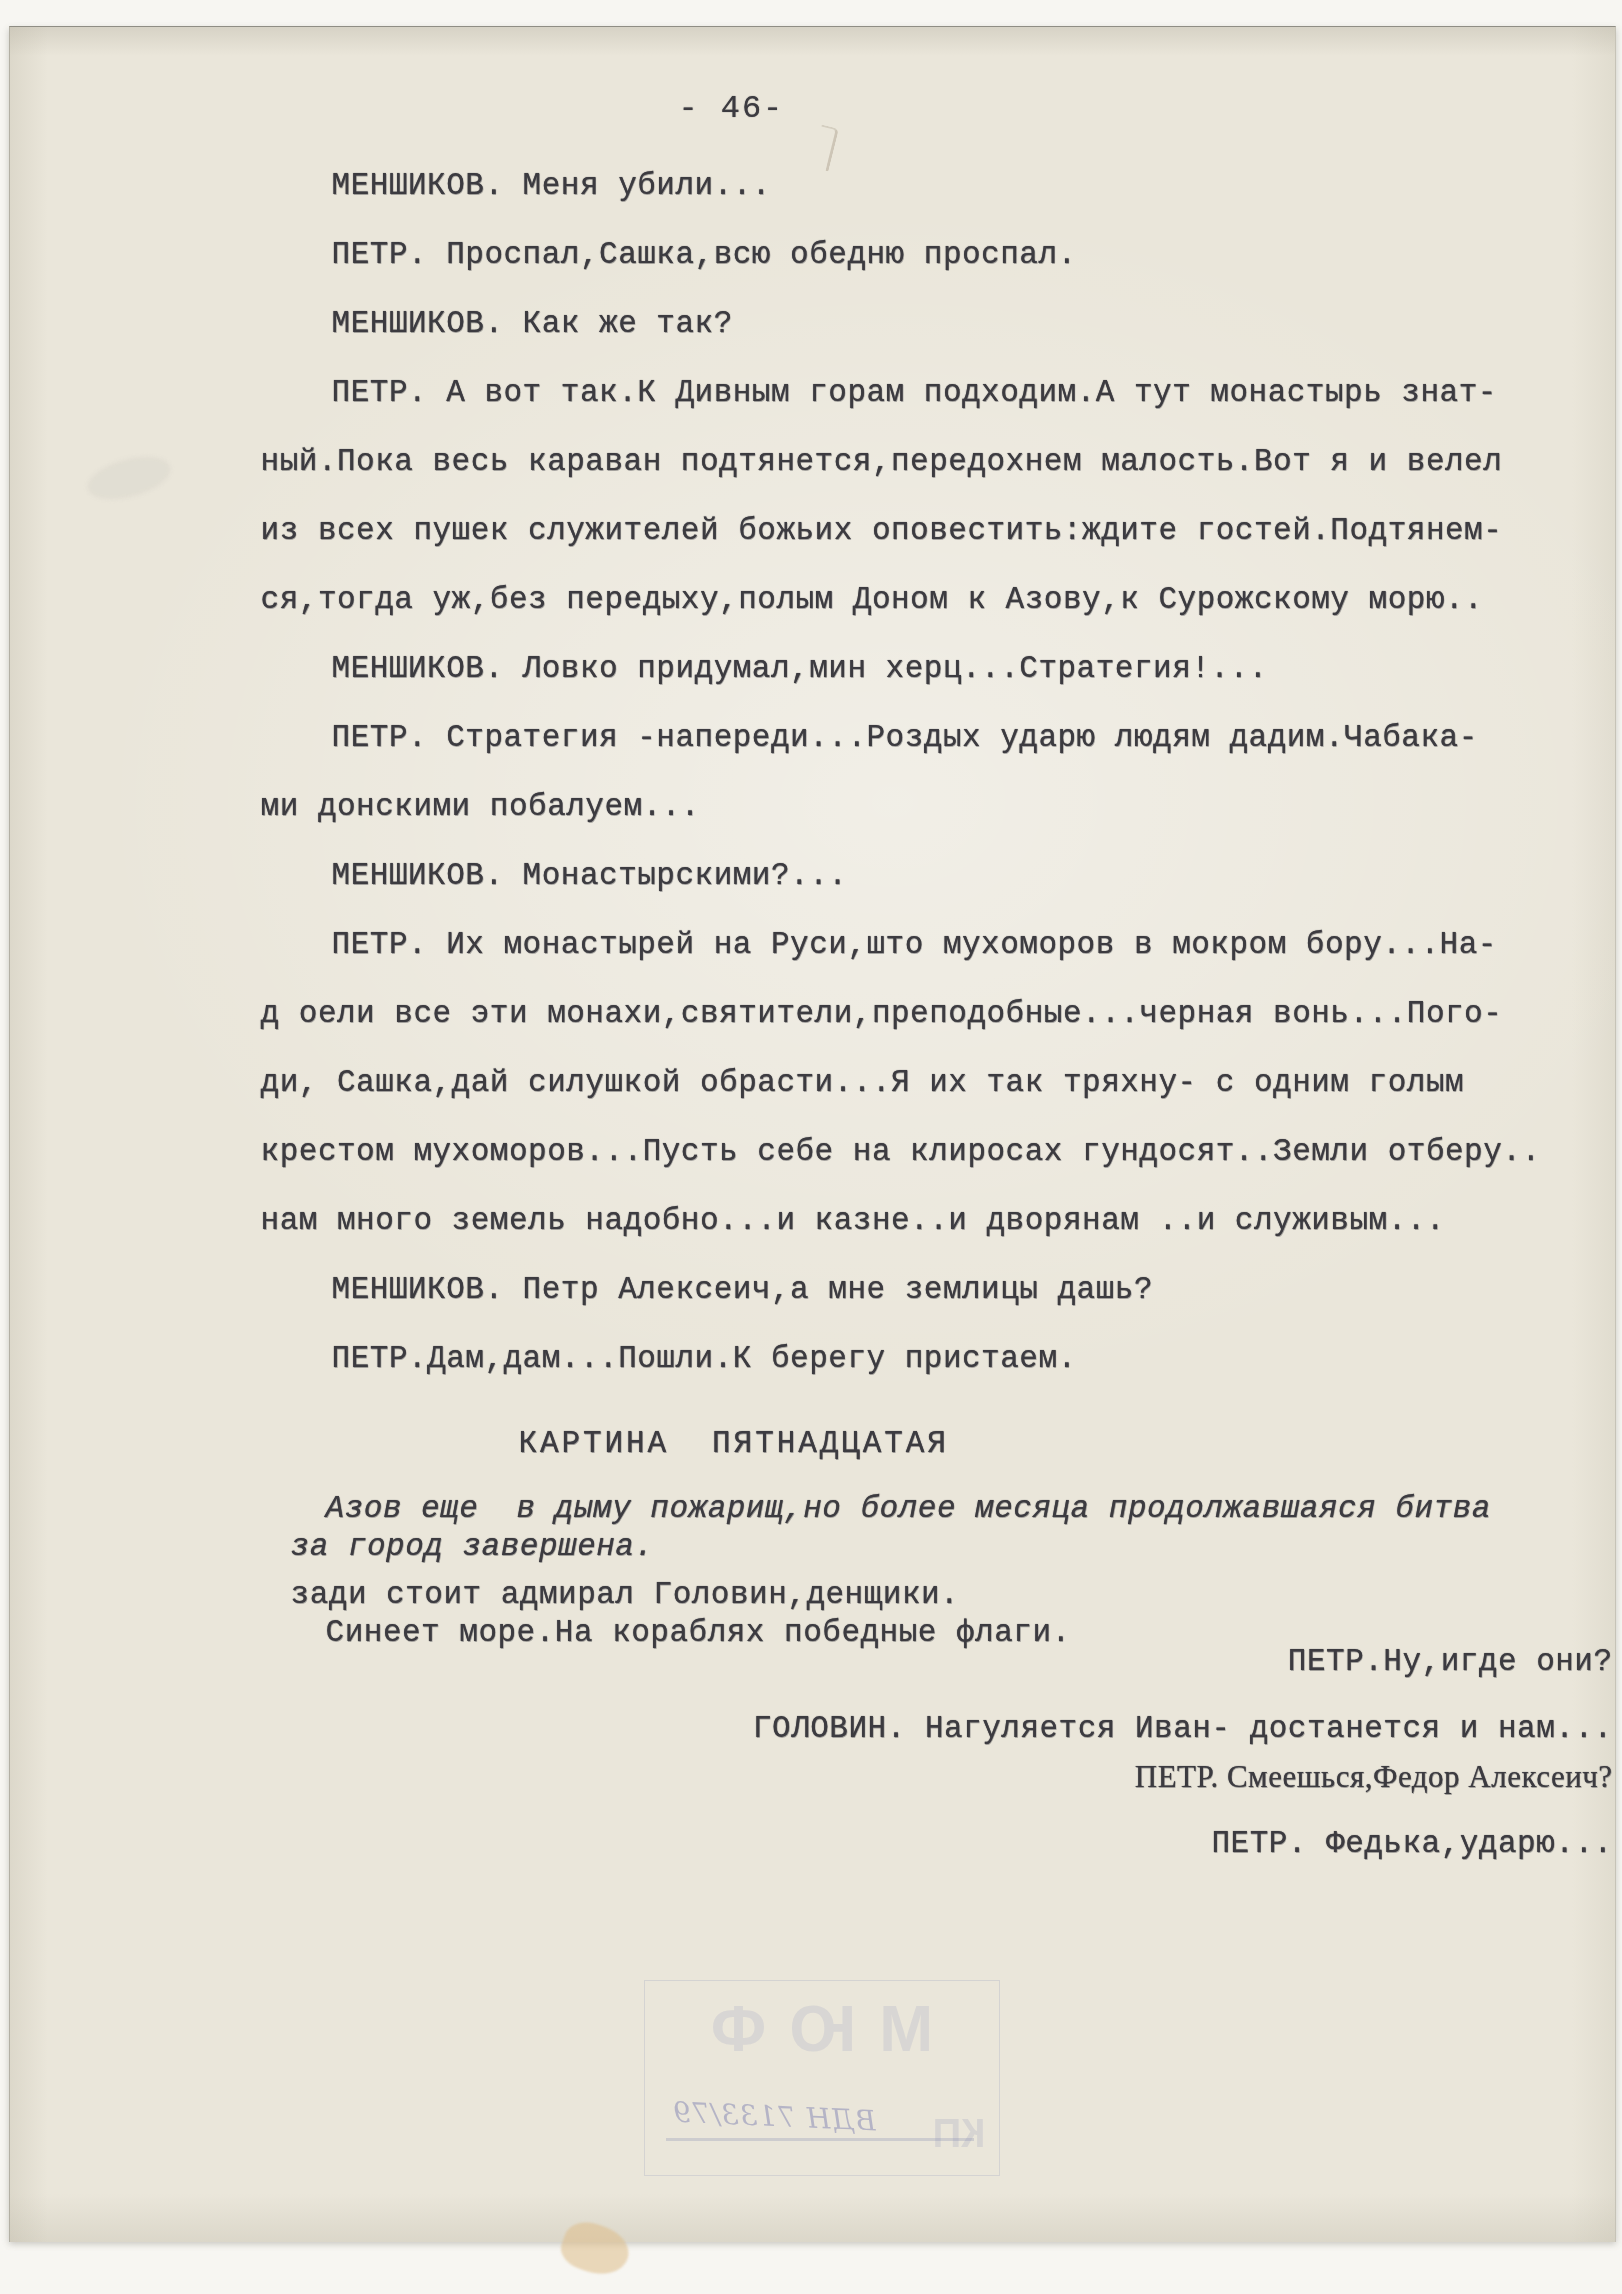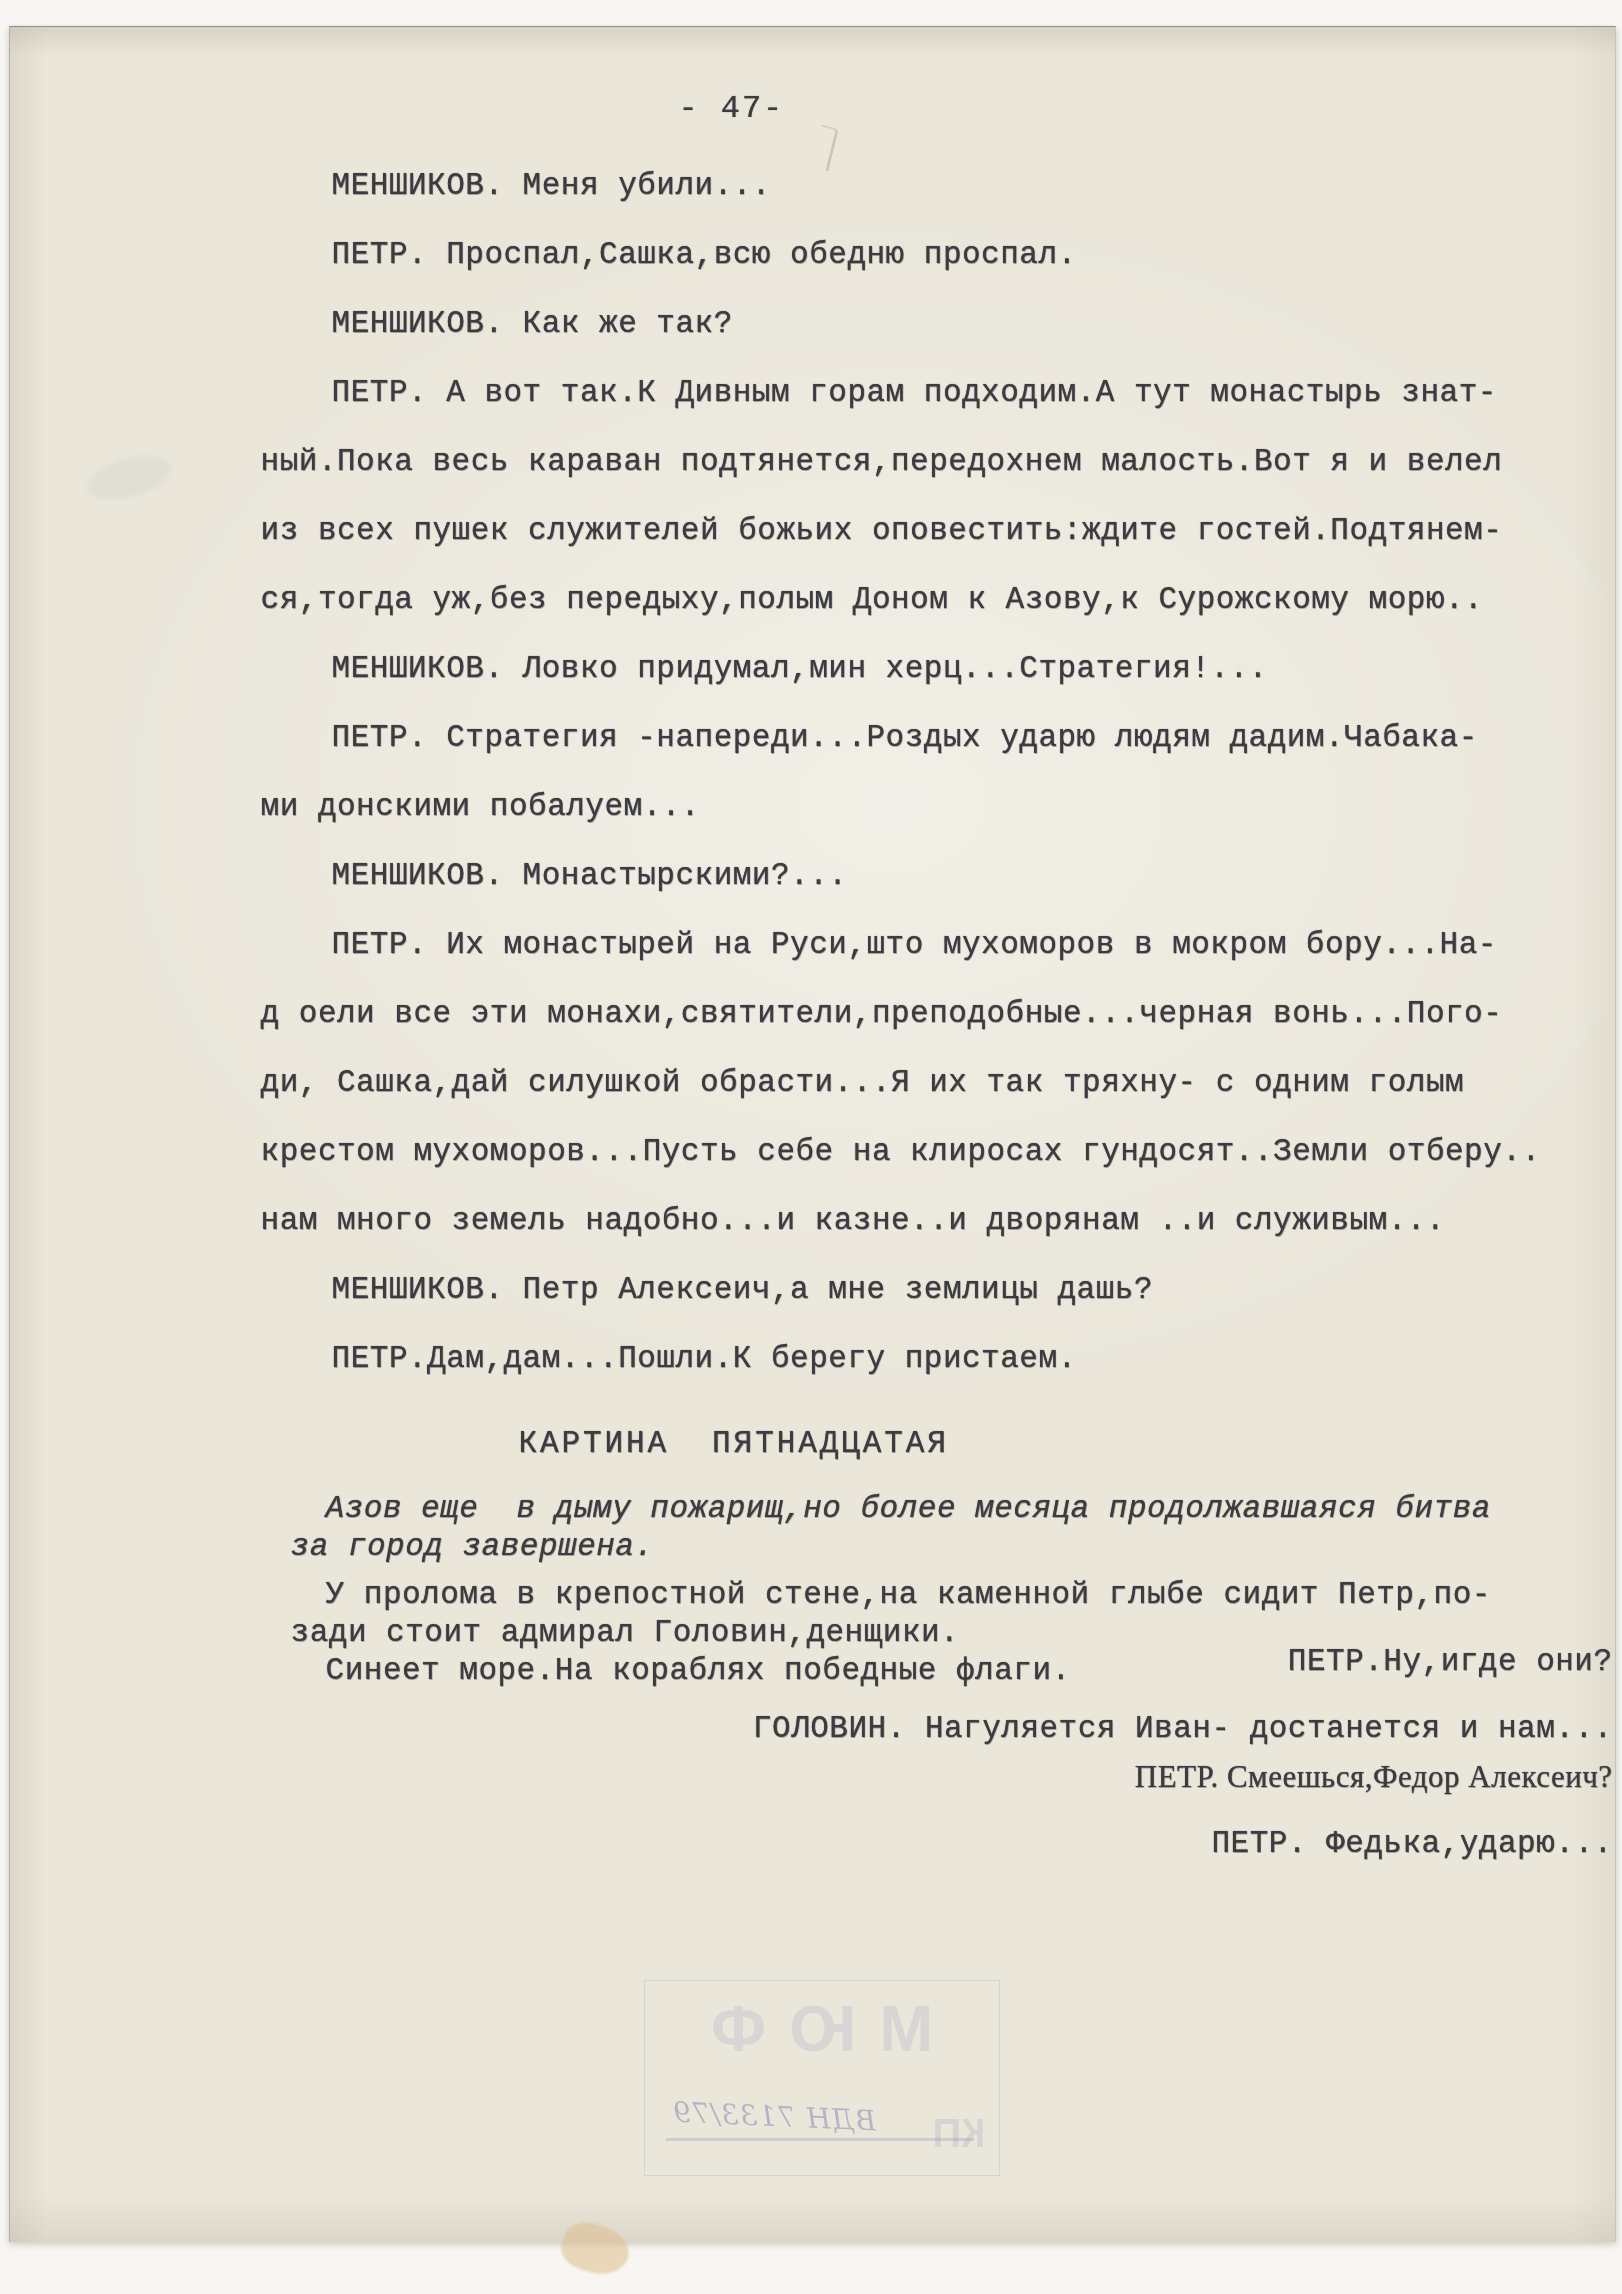--- a/index.html
+++ b/index.html
@@ -98,21 +98,21 @@
     border-radius:48% 52% 60% 40%;
     filter:blur(1px);
     transform:rotate(20deg);
   }
 </style>
 </head>
 <body>
 
 <div class="paper">
 
-  <div class="pageno">- 47-</div>
+  <div class="pageno">- 46-</div>
 
   <div class="pencil-mark"></div>
   <div class="smudge"></div>
 
   <div class="b1">
       <div class="line ind">МЕНШИКОВ. Меня убили...</div>
       <div class="line ind">ПЕТР. Проспал,Сашка,всю обедню проспал.</div>
       <div class="line ind">МЕНШИКОВ. Как же так?</div>
       <div class="line ind">ПЕТР. А вот так.К Дивным горам подходим.А тут монастырь знат-</div>
       <div class="line">ный.Пока весь караван подтянется,передохнем малость.Вот я и велел</div>
@@ -132,21 +132,20 @@
     </div>
 
   <div class="heading">КАРТИНА  ПЯТНАДЦАТАЯ</div>
 
   <div class="sd1">
       <div class="line ind">Азов еще  в дыму пожарищ,но более месяца продолжавшаяся битва</div>
       <div class="line">за город завершена.</div>
     </div>
 
   <div class="sd2">
-      <div class="line ind">У пролома в крепостной стене,на каменной глыбе сидит Петр,по-</div>
       <div class="line">зади стоит адмирал Головин,денщики.</div>
       <div class="line ind">Синеет море.На кораблях победные флаги.</div>
     </div>
 
   <div class="b2">
       <div class="line ind">ПЕТР.Ну,игде они?</div>
       <div class="line ind">ГОЛОВИН. Нагуляется Иван- достанется и нам...</div>
       <div class="line ind">ПЕТР. Смеешься,Федор Алексеич?</div>
       <div class="line ind">ПЕТР. Федька,ударю...</div>
     </div>

